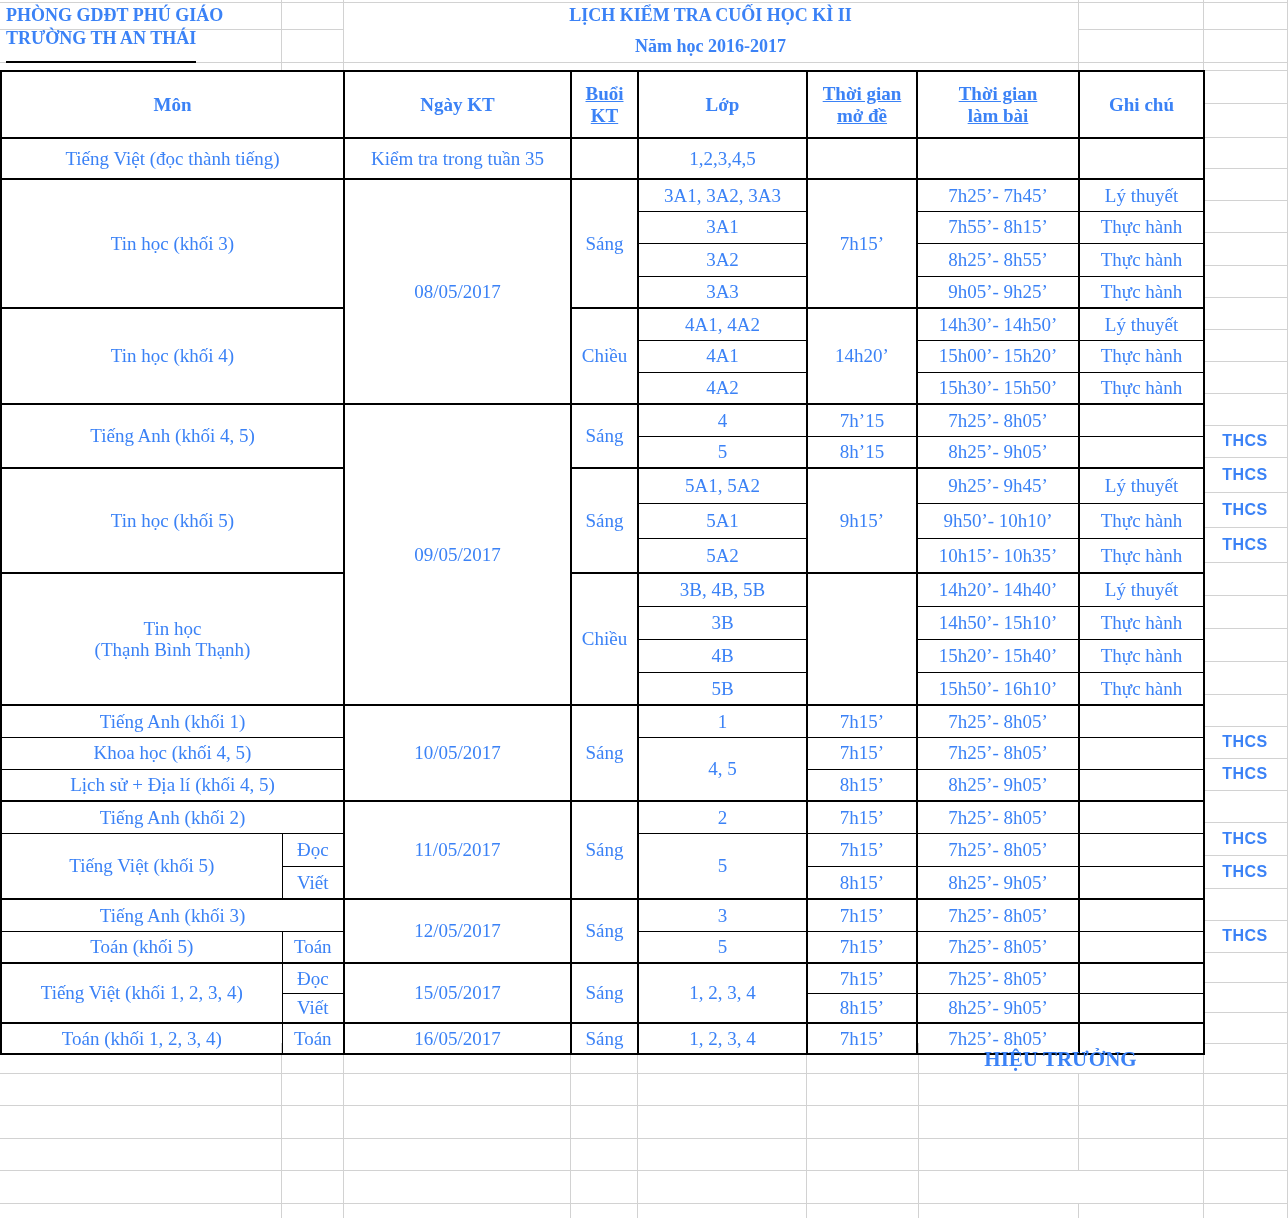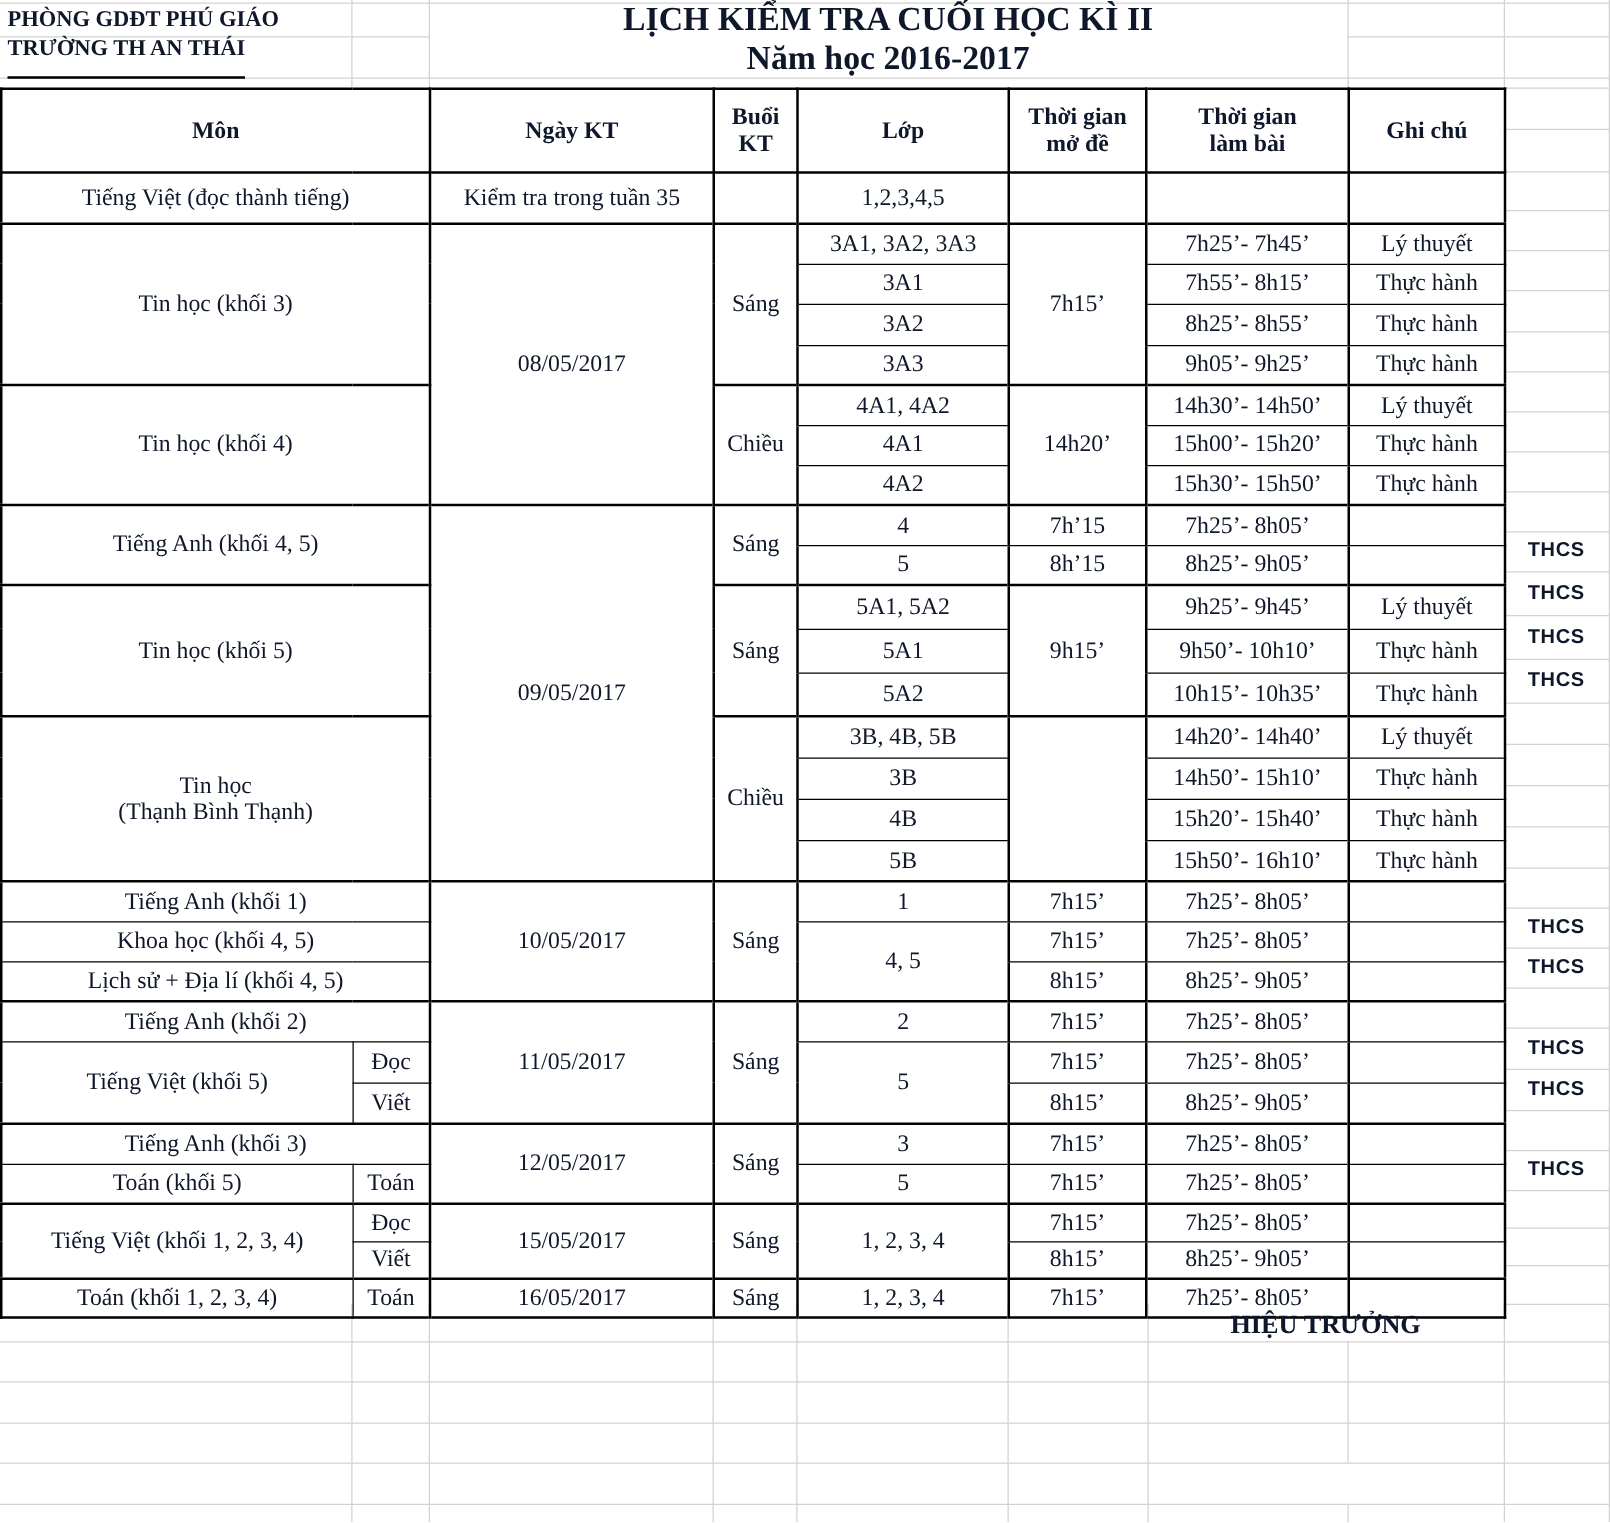--- a/index.html
+++ b/index.html
@@ -1,32 +1,32 @@
 <!DOCTYPE html>
 <html><head>
 <meta charset="utf-8">
 <style>
   html,body{margin:0;padding:0;background:#fff;}
   #page{position:relative;width:1288px;height:1218px;background:#fff;overflow:hidden;
-        font-family:"Liberation Serif",serif;color:#0f172a;}
+        font-family:"Liberation Serif",serif;color:#3b82f6;}
   
   .gl{position:absolute;background:#d2d2d2;}
   
   .org-line{position:absolute;left:6px;width:275px;display:flex;align-items:center;
             font-weight:bold;font-size:18px;white-space:nowrap;}
   .org-underline{border-bottom:2px solid #000;padding-bottom:12px;}
   .doc-title{position:absolute;left:343px;width:735px;display:flex;align-items:center;justify-content:center;
-             font-weight:bold;font-size:27px;white-space:nowrap;}
+             font-weight:bold;font-size:18px;white-space:nowrap;}
   
   table{border-collapse:collapse;table-layout:fixed;position:absolute;left:0;top:70px;width:1203px;
         font-family:"Liberation Serif",serif;}
   td,th{border:1px solid #000;text-align:center;vertical-align:middle;padding:0 2px;
         font-size:19px;line-height:1.12;overflow:hidden;}
   th{border-width:2px;font-weight:bold;}
-  th .wrapnarrow{display:inline-block;max-width:100px;}
+  th .wrapnarrow{display:inline-block;max-width:100px;text-decoration:underline;}
   .b2l{border-left-width:2px;}
   .b2t{border-top-width:2px;}
   table{border:2px solid #000;}
   .preline{white-space:pre-line;}
   
   .thcs{position:absolute;left:1205px;width:80px;display:flex;align-items:center;justify-content:center;
         font-family:"Liberation Sans",sans-serif;font-weight:bold;font-size:16px;letter-spacing:0.5px;}
   
   .sig{position:absolute;left:918px;width:285px;display:flex;align-items:center;justify-content:center;
        font-weight:bold;font-size:21px;white-space:nowrap;}

